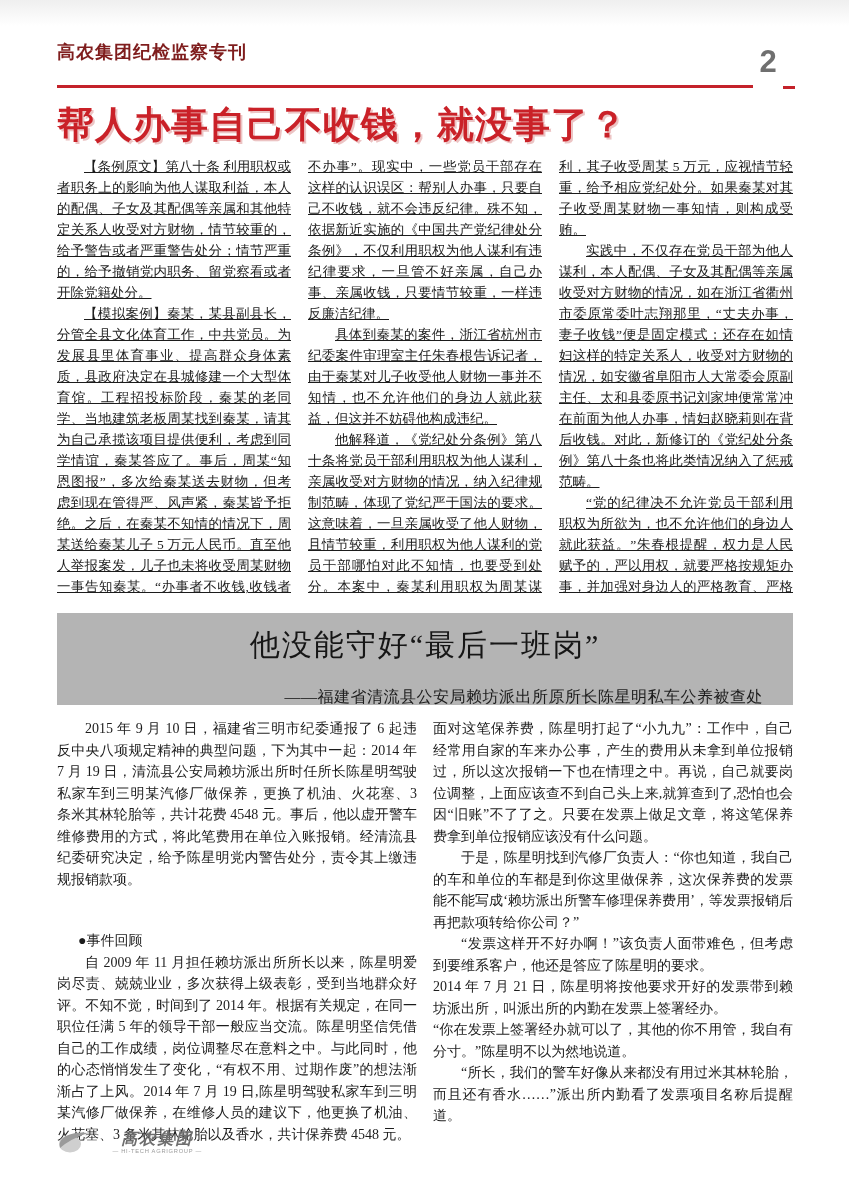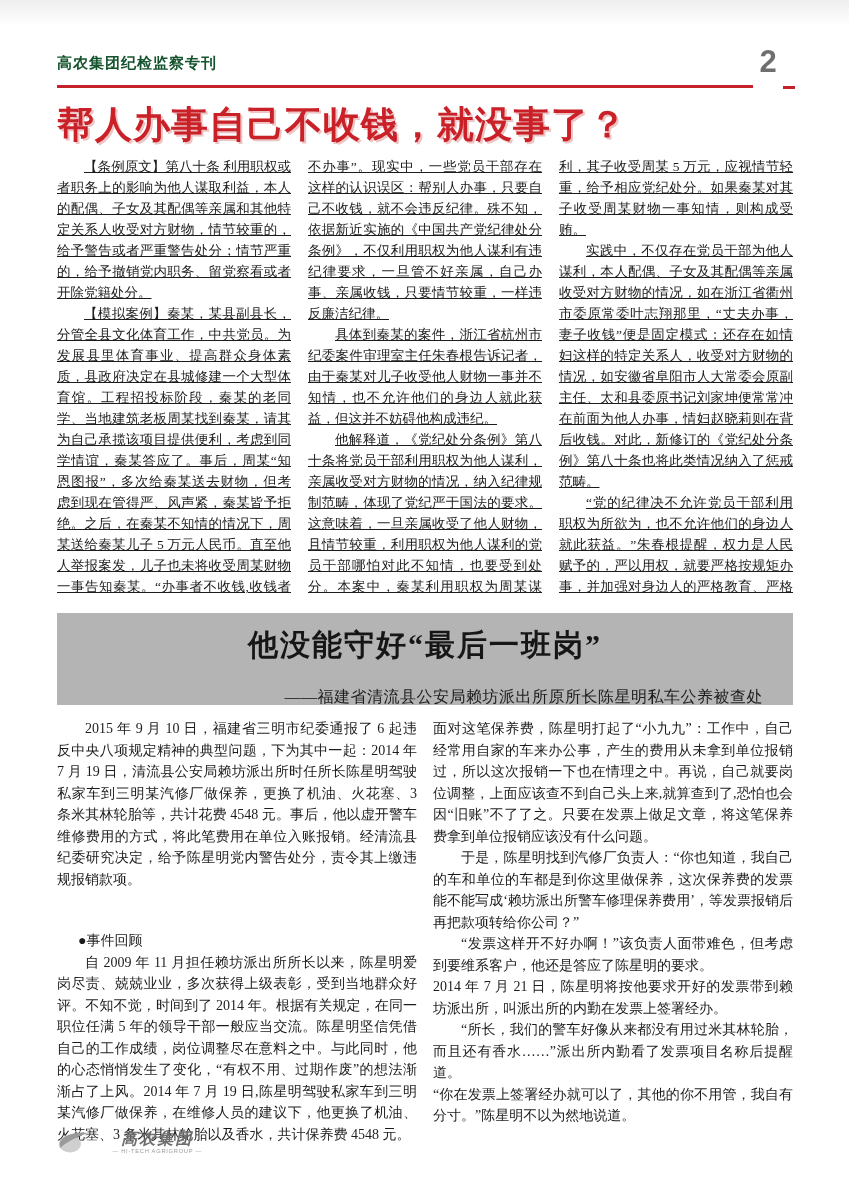--- a/index.html
+++ b/index.html
@@ -14,23 +14,23 @@
   }
   .page::before{
     content:"";position:absolute;left:0;top:0;right:0;height:26px;
     background:linear-gradient(180deg,#efefef,rgba(255,255,255,0));
     pointer-events:none;
   }
 
   
   .masthead{position:absolute;left:0;top:0;width:100%;height:92px;}
   .masthead-title{
-    position:absolute;left:57px;top:54px;
+    position:absolute;left:57px;top:40px;
     font-family:"Liberation Sans", sans-serif;
-    font-weight:bold;font-size:15px;letter-spacing:1px;color:#14532d;
+    font-weight:bold;font-size:18px;letter-spacing:1px;color:#7f1d1d;
   }
   .rule-long{position:absolute;left:57px;top:85px;width:696px;height:3px;background:#c4222a;}
   .page-number{
     position:absolute;left:754px;top:44px;width:28px;
     font-family:"Liberation Sans", sans-serif;
     font-weight:bold;font-size:31px;color:#6f6f6f;text-align:center;
   }
   .rule-short{position:absolute;left:783px;top:86px;width:12px;height:3px;background:#c4222a;}
 
   
@@ -63,21 +63,21 @@
 
   
   .a2-header{
     margin-top:16px;height:92px;
     background:#b4b4b4;
     box-sizing:border-box;padding:12px 30px 0 30px;
   }
   .a2-title{
     margin:0;
     font-family:"Liberation Serif", serif;
-    font-weight:bold;font-size:30px;line-height:1.3;
+    font-weight:normal;font-size:30px;line-height:1.3;
     color:#161616;text-align:center;letter-spacing:2px;
   }
   .a2-subtitle{
     margin-top:23px;
     font-family:"Liberation Serif", serif;
     font-weight:normal;font-size:16px;color:#1d1d1d;
     text-align:right;letter-spacing:0.5px;
   }
 
   
@@ -130,22 +130,22 @@
       </div>
       <div class="a2-body">
 
       <p class="para indent">2015 年 9 月 10 日，福建省三明市纪委通报了 6 起违反中央八项规定精神的典型问题，下为其中一起：2014 年 7 月 19 日，清流县公安局赖坊派出所时任所长陈星明驾驶私家车到三明某汽修厂做保养，更换了机油、火花塞、3 条米其林轮胎等，共计花费 4548 元。事后，他以虚开警车维修费用的方式，将此笔费用在单位入账报销。经清流县纪委研究决定，给予陈星明党内警告处分，责令其上缴违规报销款项。</p>
           <p class="para bullet">●事件回顾</p>
           <p class="para indent">自 2009 年 11 月担任赖坊派出所所长以来，陈星明爱岗尽责、兢兢业业，多次获得上级表彰，受到当地群众好评。不知不觉，时间到了 2014 年。根据有关规定，在同一职位任满 5 年的领导干部一般应当交流。陈星明坚信凭借自己的工作成绩，岗位调整尽在意料之中。与此同时，他的心态悄悄发生了变化，“有权不用、过期作废”的想法渐渐占了上风。2014 年 7 月 19 日,陈星明驾驶私家车到三明某汽修厂做保养，在维修人员的建议下，他更换了机油、火花塞、3 条米其林轮胎以及香水，共计保养费 4548 元。</p>
           <p class="para">面对这笔保养费，陈星明打起了“小九九”：工作中，自己经常用自家的车来办公事，产生的费用从未拿到单位报销过，所以这次报销一下也在情理之中。再说，自己就要岗位调整，上面应该查不到自己头上来,就算查到了,恐怕也会因“旧账”不了了之。只要在发票上做足文章，将这笔保养费拿到单位报销应该没有什么问题。</p>
           <p class="para indent">于是，陈星明找到汽修厂负责人：“你也知道，我自己的车和单位的车都是到你这里做保养，这次保养费的发票能不能写成‘赖坊派出所警车修理保养费用’，等发票报销后再把款项转给你公司？”</p>
           <p class="para indent">“发票这样开不好办啊！”该负责人面带难色，但考虑到要维系客户，他还是答应了陈星明的要求。</p>
           <p class="para">2014 年 7 月 21 日，陈星明将按他要求开好的发票带到赖坊派出所，叫派出所的内勤在发票上签署经办。</p>
+          <p class="para">“你在发票上签署经办就可以了，其他的你不用管，我自有分寸。”陈星明不以为然地说道。</p>
           <p class="para indent">“所长，我们的警车好像从来都没有用过米其林轮胎，而且还有香水……”派出所内勤看了发票项目名称后提醒道。</p>
-          <p class="para">“你在发票上签署经办就可以了，其他的你不用管，我自有分寸。”陈星明不以为然地说道。</p>
         </div>
     </section>
 
   </main>
 
   <footer class="page-footer">
     <div class="logo">
       <span class="logo-mark">
         <svg viewBox="0 0 32 24" width="32" height="24" aria-hidden="true">
           <ellipse cx="13" cy="14" rx="11" ry="8.5" fill="#cfcfcf"></ellipse>

